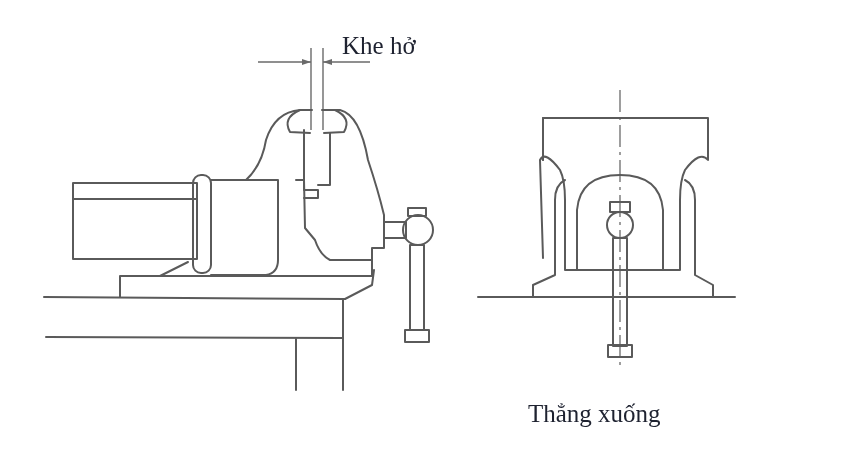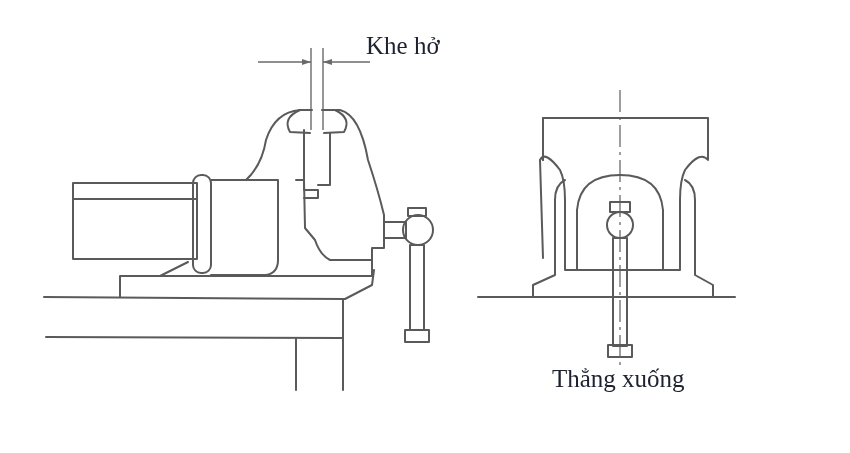--- a/index.html
+++ b/index.html
@@ -1,21 +1,21 @@
 <!DOCTYPE html>
 <html><head>
   <meta charset="utf-8">
   <style>
     html, body { margin: 0; padding: 0; background: #ffffff; }
     body { width: 850px; height: 453px; position: relative; overflow: hidden; }
     svg { position: absolute; left: 0; top: 0; }
     .ln { fill: none; stroke: #5a5a5a; stroke-width: 2; stroke-linejoin: round; stroke-linecap: round; }
     .thin { fill: none; stroke: #6a6a6a; stroke-width: 1.4; }
     .dash { fill: none; stroke: #6a6a6a; stroke-width: 1.3; stroke-dasharray: 22 5 3 5; }
-    .label { position: absolute; font-family: "Liberation Serif", "DejaVu Serif", serif; color: #1e2230; font-size: 25px; white-space: nowrap; margin-left: 24px; }
+    .label { position: absolute; font-family: "Liberation Serif", "DejaVu Serif", serif; color: #1e2230; font-size: 25px; white-space: nowrap; }
   </style>
 </head>
 <body>
 
 <svg width="850" height="453" viewBox="0 0 850 453">
 
   <g>
 
     <g>
       <line class="thin" x1="258" y1="62" x2="311" y2="62"></line>
@@ -81,13 +81,13 @@
     <g>
       <rect class="ln" x="610" y="202" width="20" height="10"></rect>
       <circle class="ln" cx="620" cy="225" r="13"></circle>
       <rect class="ln" x="613" y="238" width="14" height="108"></rect>
       <rect class="ln" x="608" y="345" width="24" height="12"></rect>
     </g>
   </g>
 </svg>
 
 <div class="label" style="left:342px; top:32px;">Khe hở</div>
-<div class="label" style="left:528px; top:365px;">Thẳng xuống</div>
+<div class="label" style="left:528px; top:400px;">Thẳng xuống</div>
 
 </body></html>

